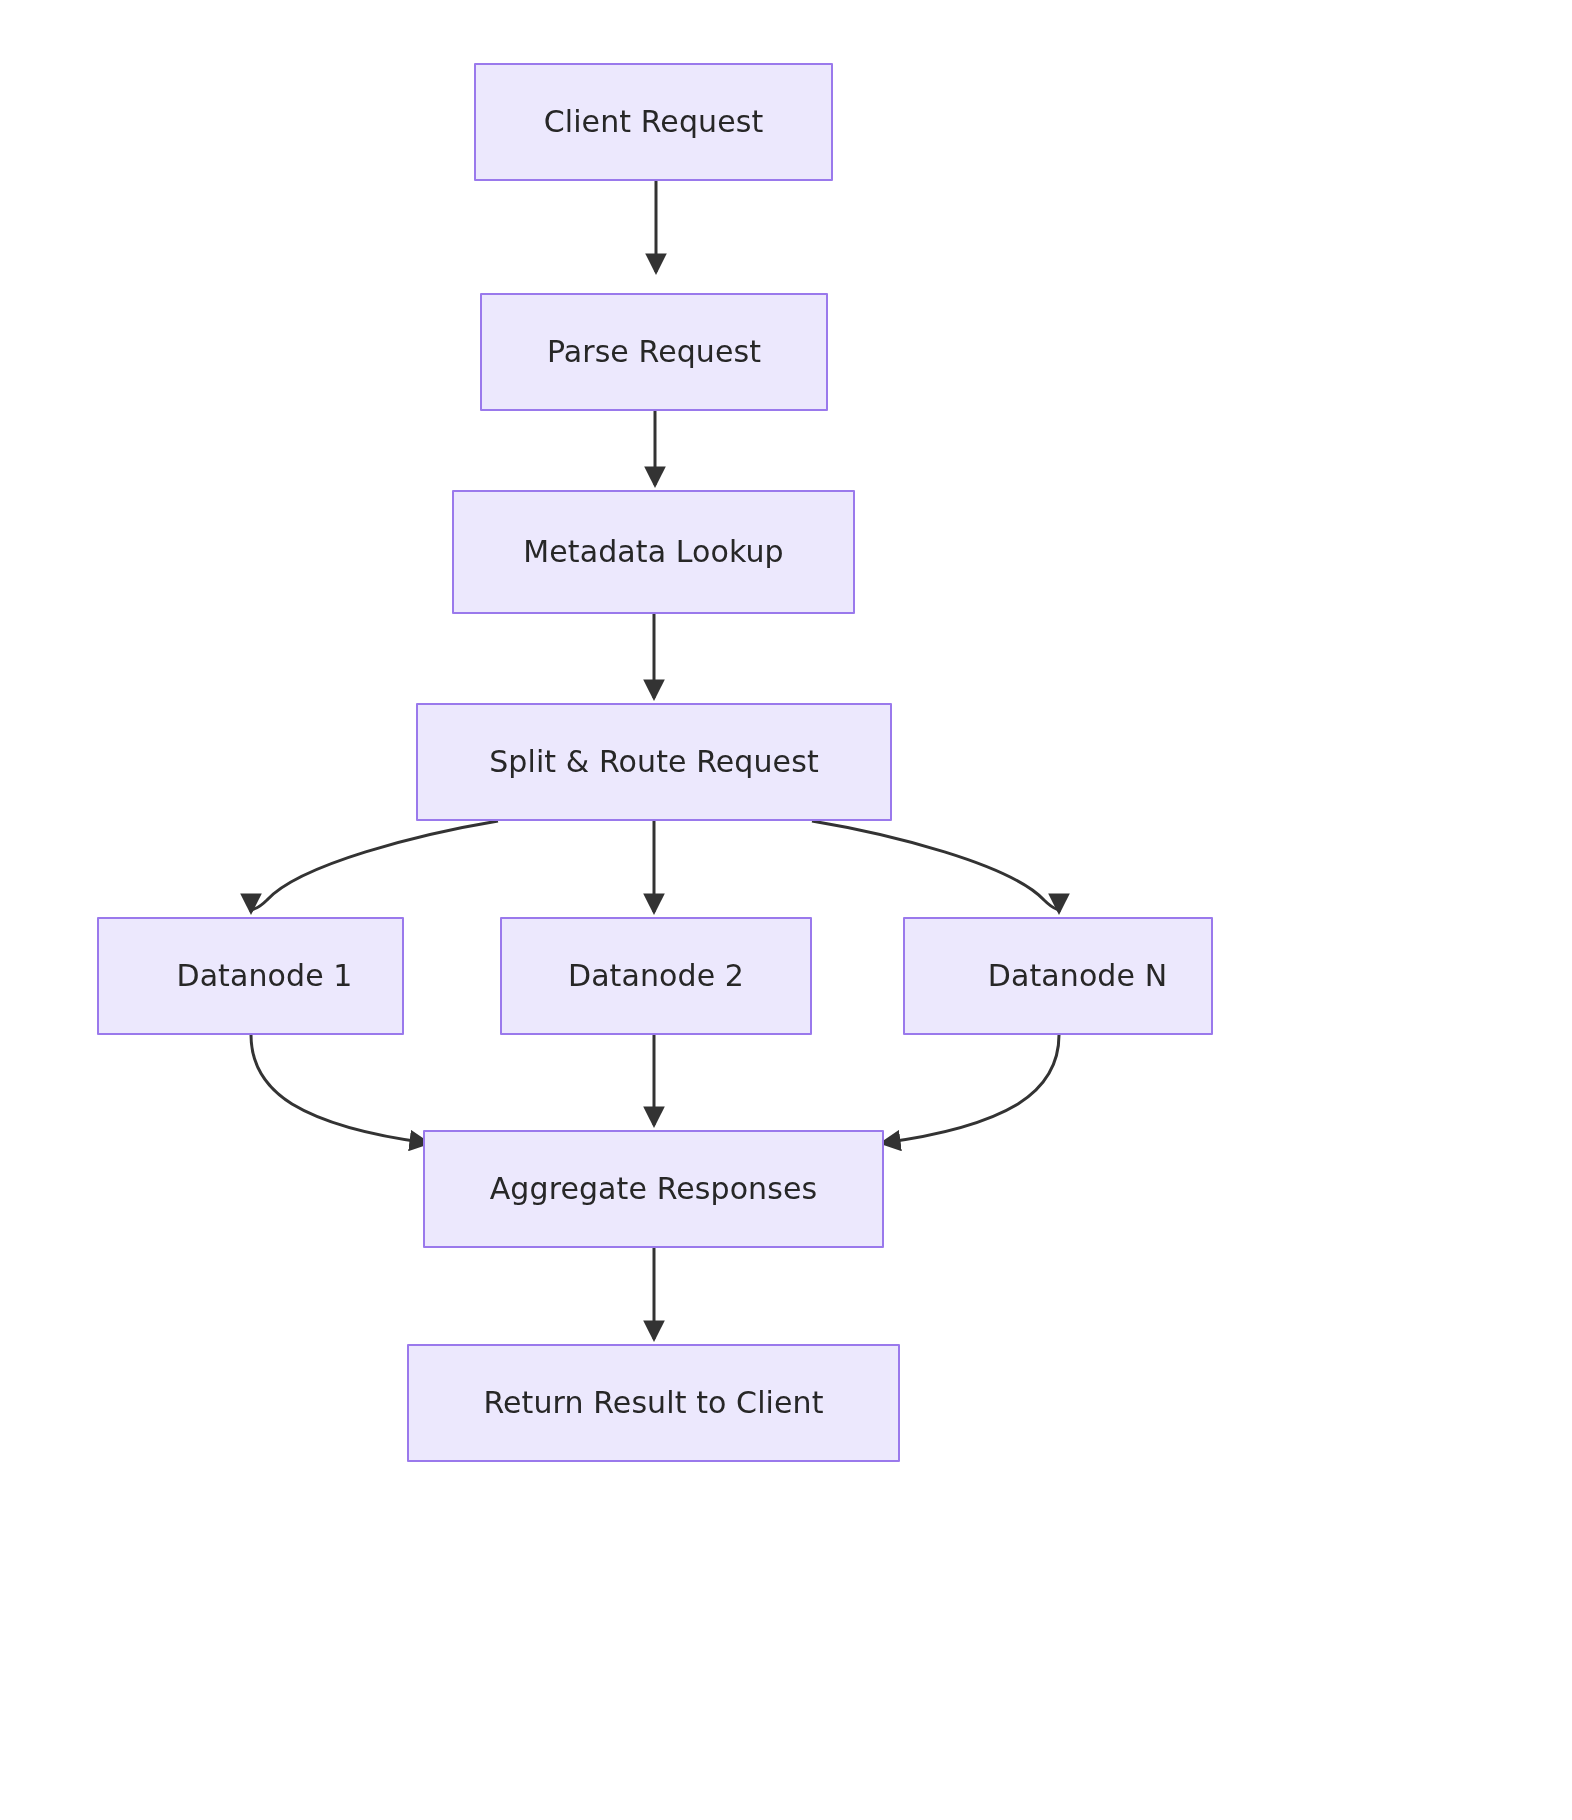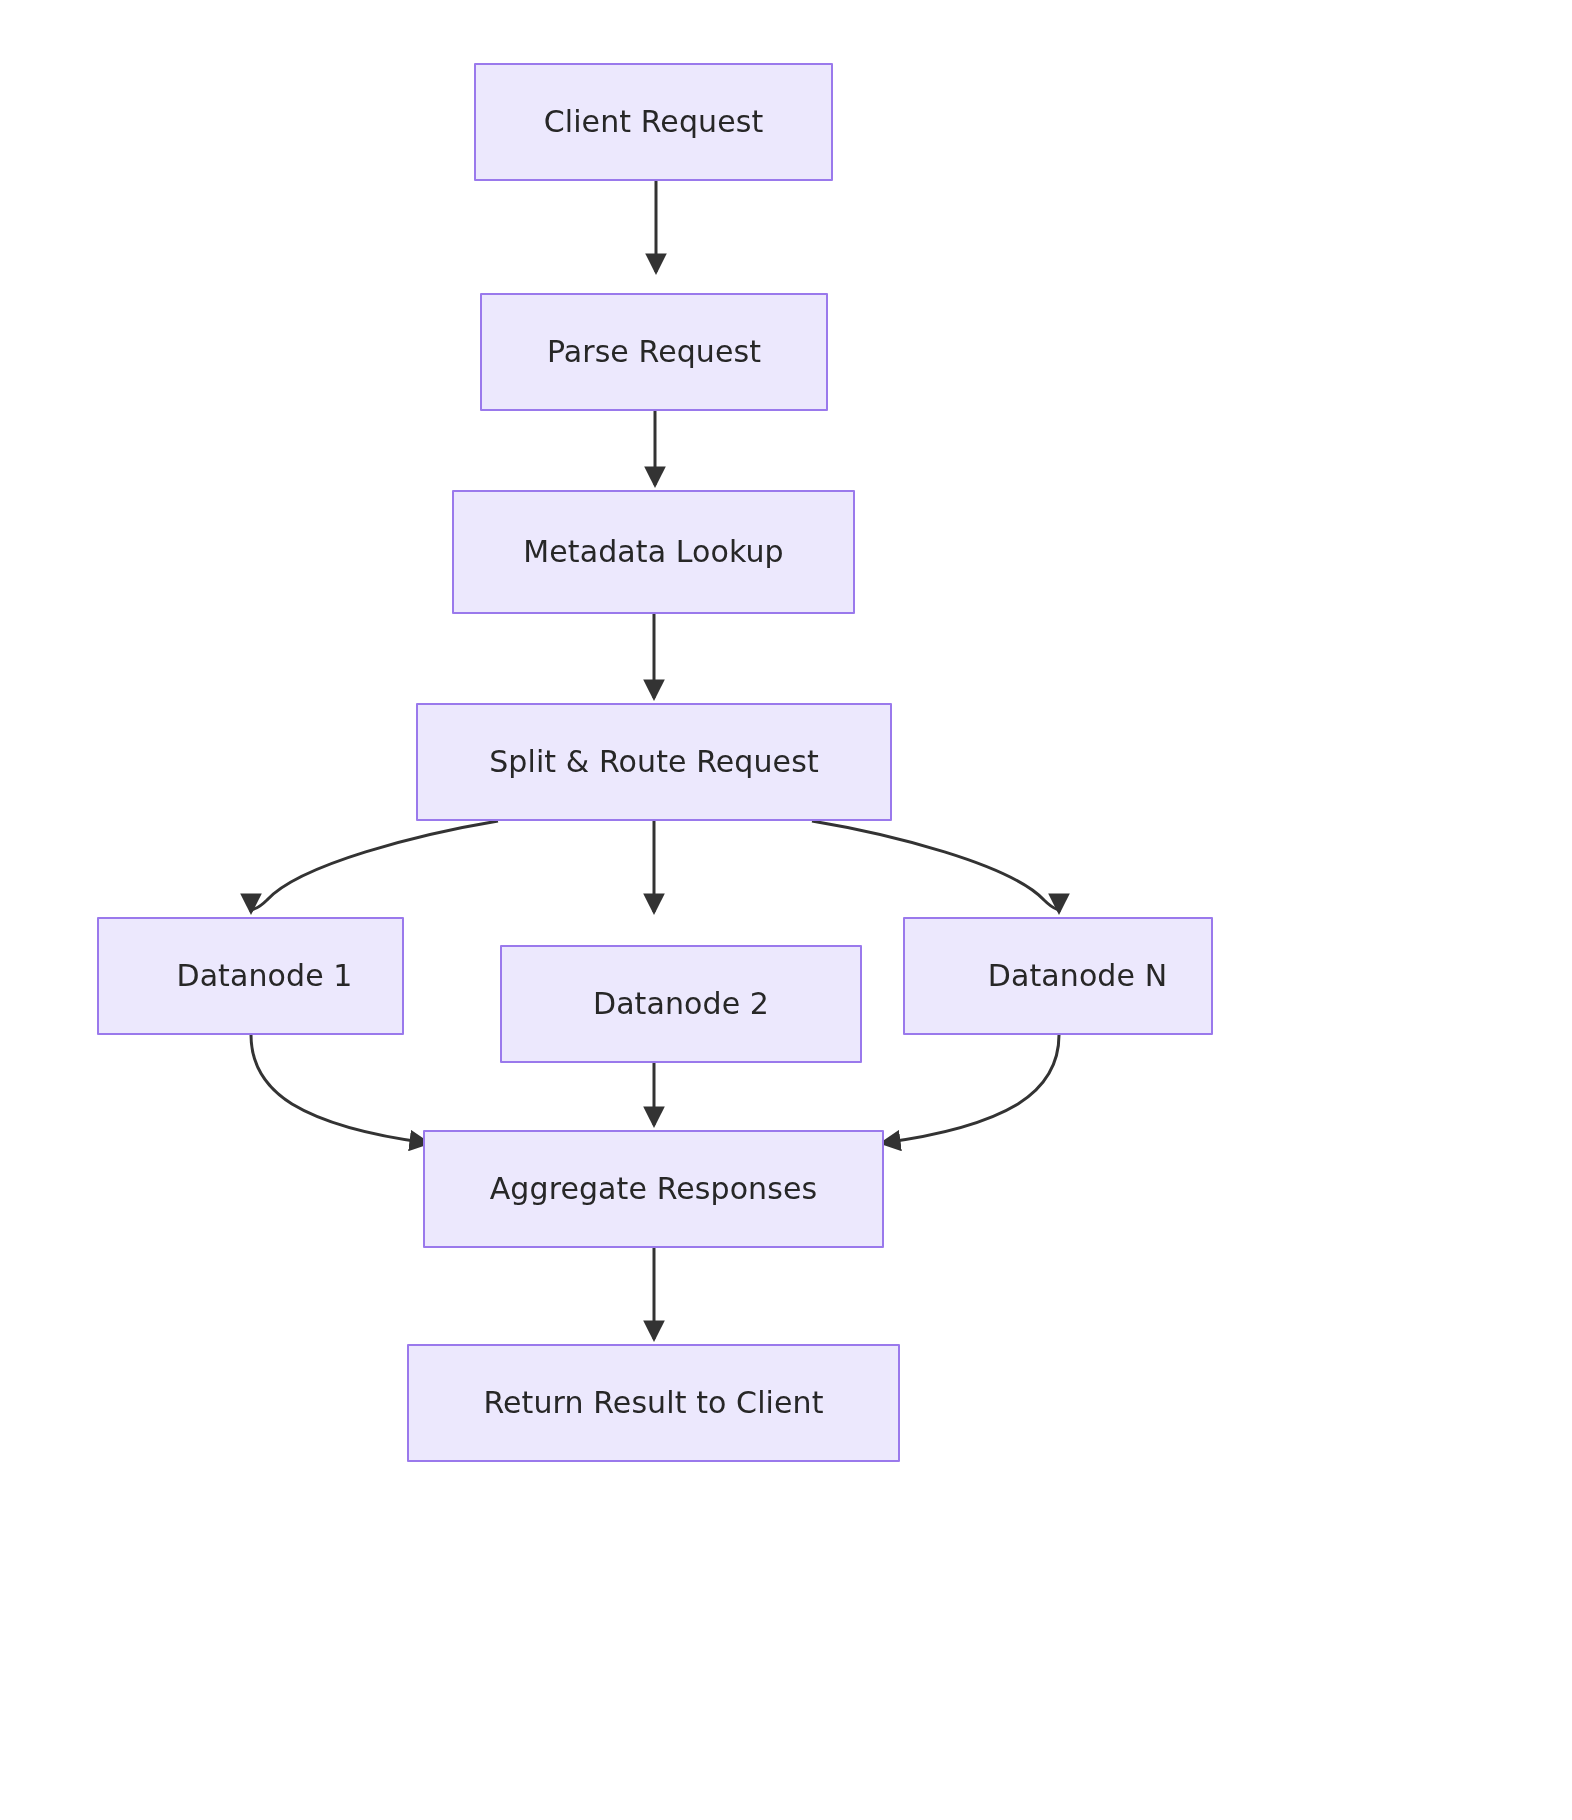--- a/index.html
+++ b/index.html
@@ -98,21 +98,21 @@
   </div>
 
   <div class="node" style="left:416px; top:703px; width:476px; height:118px;">
     <span class="node-label">Split &amp; Route Request</span>
   </div>
 
   <div class="node" style="left:97px; top:917px; width:307px; height:118px;padding-left:28px;">
     <span class="node-label">Datanode 1</span>
   </div>
 
-  <div class="node" style="left:500px; top:917px; width:362px; height:118px;margin-top:28px;">
+  <div class="node" style="left:500px; top:917px; width:312px; height:118px;">
     <span class="node-label">Datanode 2</span>
   </div>
 
   <div class="node" style="left:903px; top:917px; width:310px; height:118px;padding-left:39px;">
     <span class="node-label">Datanode N</span>
   </div>
 
   <div class="node" style="left:423px; top:1130px; width:461px; height:118px;">
     <span class="node-label">Aggregate Responses</span>
   </div>

